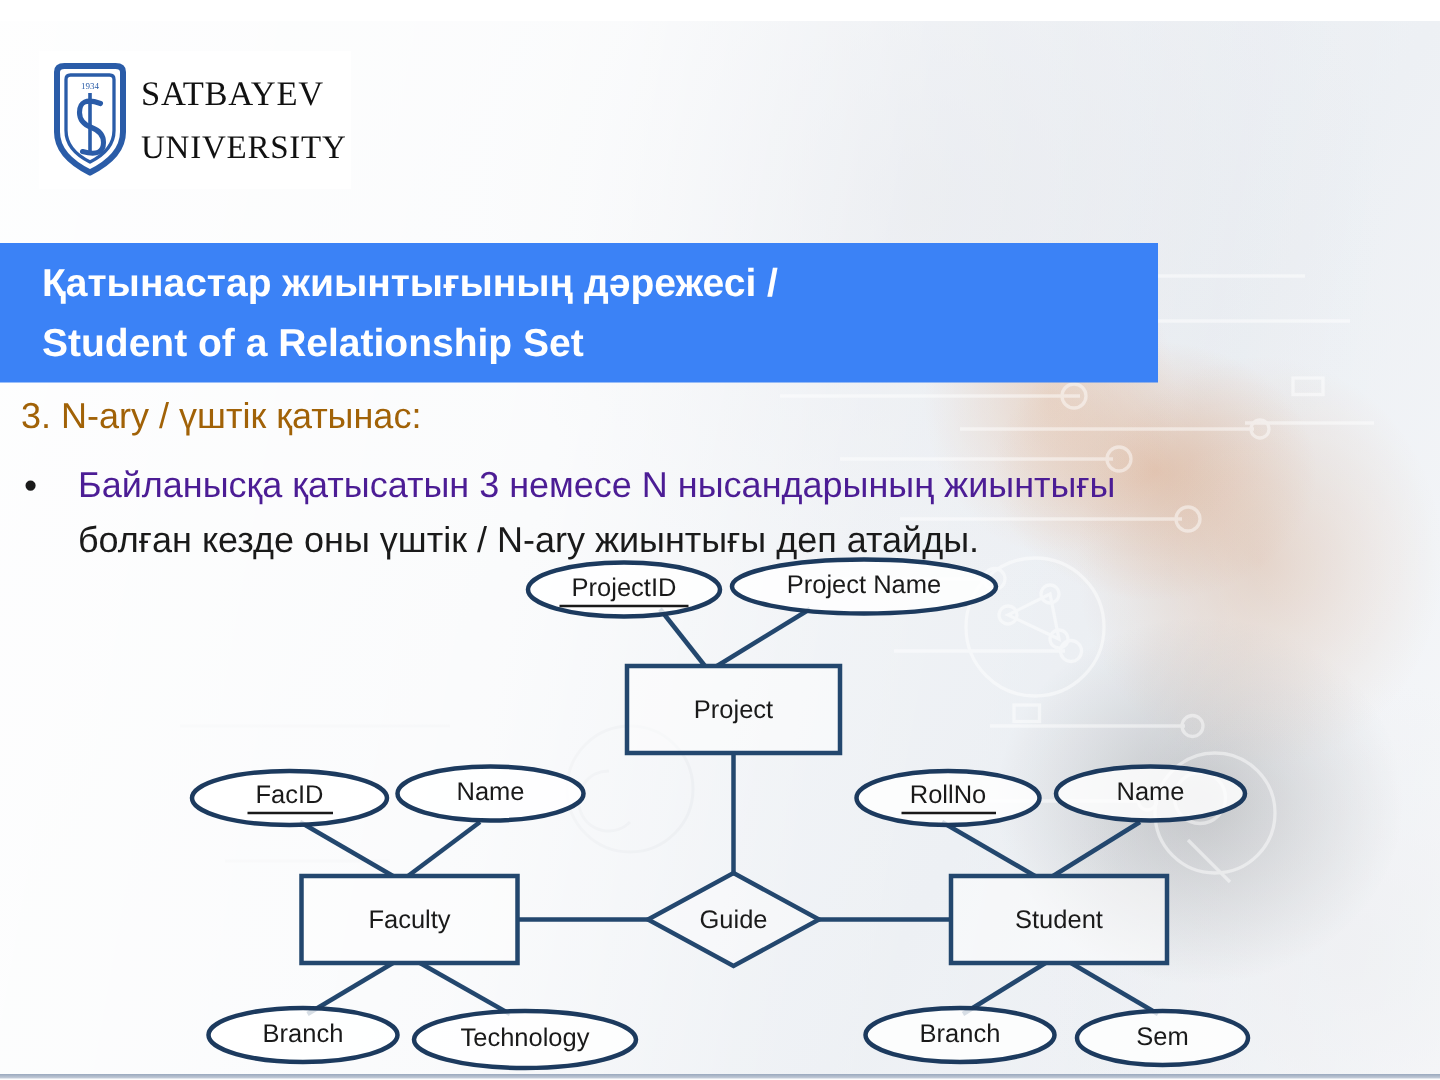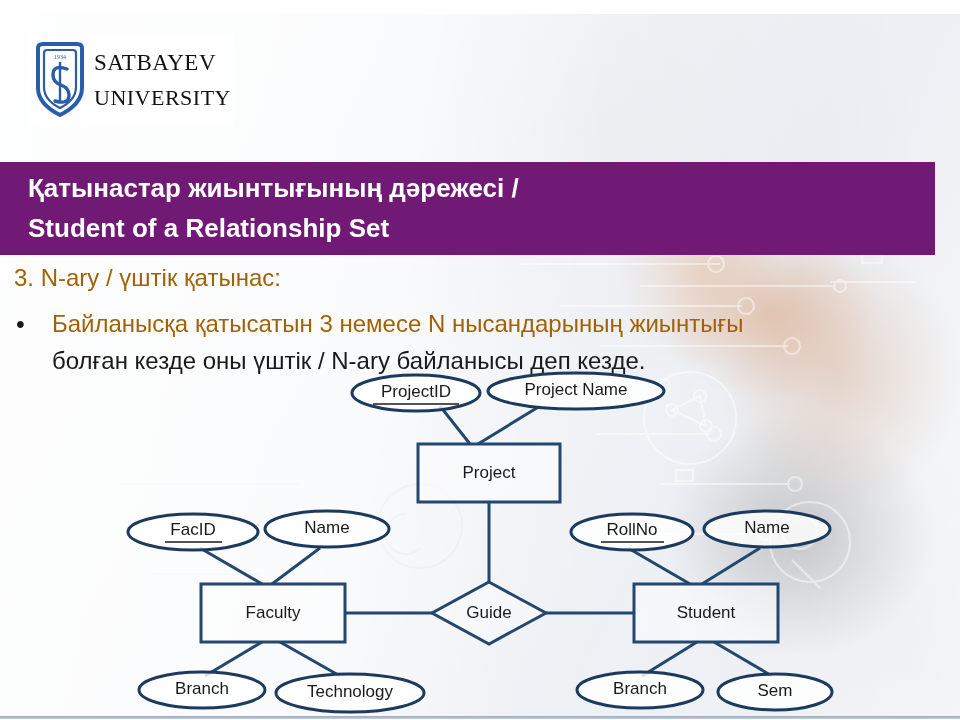--- a/index.html
+++ b/index.html
@@ -40,36 +40,36 @@
   }
   .logo-text{line-height:1.02;}
   .logo-text .l1,.logo-text .l2{
     font-family:"Liberation Serif", serif;color:#111;
     letter-spacing:.5px;font-size:23px;
   }
   .logo-text .l2{font-size:22px;margin-top:12px;}
 
   
   .title-banner{
-    position:absolute;left:0;top:148px;width:935px;height:93px;
-    background:#701a75;box-sizing:border-box;padding:6px 0 0 28px;
+    position:absolute;left:0;top:148px;width:772px;height:93px;
+    background:#3b82f6;box-sizing:border-box;padding:6px 0 0 28px;
   }
   .title-banner .tl{
     color:#ffffff;font-weight:bold;font-size:26px;line-height:40px;
     white-space:nowrap;
   }
 
   
   .para-num{
     position:absolute;left:14px;top:250px;font-size:24px;color:#a16207;
   }
   .bullet-dot{
     position:absolute;left:16px;top:298px;font-size:25px;color:#1a1a1a;line-height:1;
   }
-  .bullet-l1{position:absolute;left:52px;top:296px;font-size:24px;color:#a16207;white-space:nowrap;}
+  .bullet-l1{position:absolute;left:52px;top:296px;font-size:24px;color:#4c1d95;white-space:nowrap;}
   .bullet-l2{position:absolute;left:52px;top:333px;font-size:24px;color:#1a1a1a;white-space:nowrap;}
 
   
   .er{position:absolute;left:0;top:0;width:960px;height:702px;}
   .er text{font-family:"Liberation Sans", sans-serif;fill:#1a1a1a;}
   .node-line{stroke:#23476e;stroke-width:3;fill:none;}
   .ent-rect{fill:#fdfdfd;fill-opacity:.55;stroke:#23476e;stroke-width:3;}
   .rel-dia{fill:#fdfdfd;fill-opacity:.45;stroke:#23476e;stroke-width:3;}
   .attr-ell{fill:#ffffff;fill-opacity:.82;stroke:#1c3a5e;stroke-width:3;}
   .lbl{font-size:17px;text-anchor:middle;dominant-baseline:middle;}
@@ -147,21 +147,21 @@
   </div>
 
   <div class="title-banner">
     <div class="tl">Қатынастар жиынтығының дәрежесі  /</div>
     <div class="tl">Student of a Relationship Set</div>
   </div>
 
   <div class="para-num">3. N-ary / үштік қатынас:</div>
   <div class="bullet-dot">•</div>
   <div class="bullet-l1">Байланысқа қатысатын 3 немесе N нысандарының жиынтығы</div>
-  <div class="bullet-l2">болған кезде оны үштік / N-ary байланысы деп кезде.</div>
+  <div class="bullet-l2">болған кезде оны үштік / N-ary жиынтығы деп атайды.</div>
 
   <svg class="er" viewBox="0 0 960 702">
 
     <g class="node-line">
       <line x1="440" y1="392" x2="470" y2="430"></line>
       <line x1="540" y1="392" x2="478" y2="430"></line>
       <line x1="489" y1="488" x2="489" y2="570"></line>
       <line x1="200" y1="534" x2="262" y2="570"></line>
       <line x1="320" y1="534" x2="272" y2="570"></line>
       <line x1="628" y1="534" x2="690" y2="570"></line>

